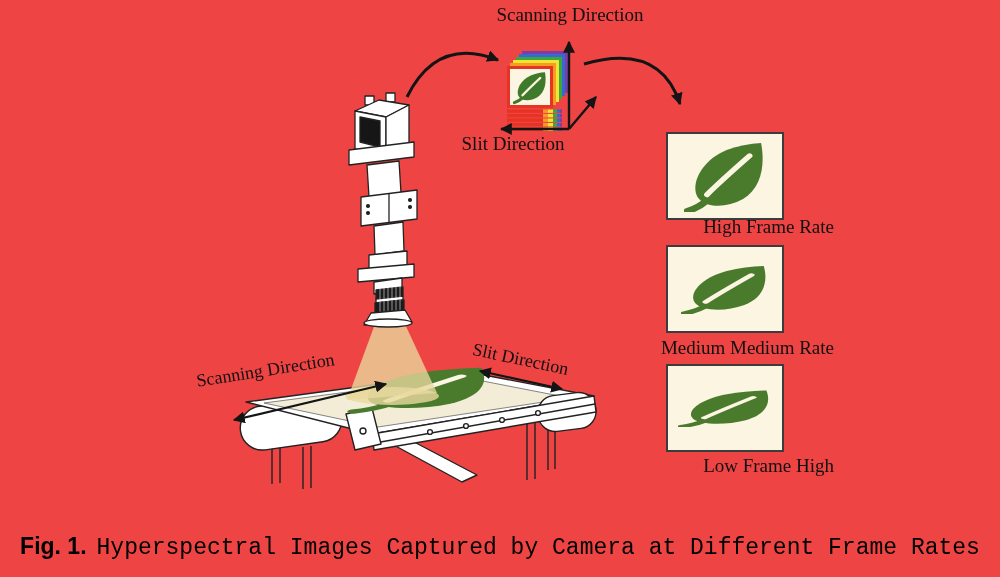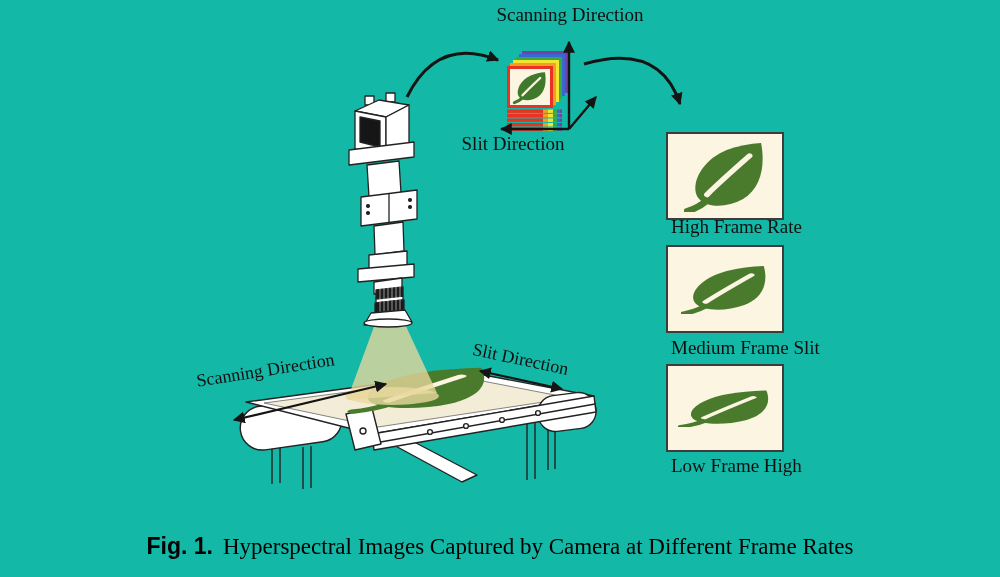--- a/index.html
+++ b/index.html
@@ -1,29 +1,29 @@
 <!DOCTYPE html>
 <html><head>
 <meta charset="utf-8">
 <style>
   html,body{margin:0;padding:0;background:#fff;}
-  #stage{position:relative;width:1000px;height:577px;background:#14b8a6;overflow:hidden;
+  #stage{position:relative;width:1000px;height:577px;background:#ef4444;overflow:hidden;
          font-family:"Liberation Serif", serif;color:#111;}
   #scene{position:absolute;left:0;top:0;}
   .lbl{position:absolute;font-size:19px;color:#101010;text-align:center;white-space:nowrap;}
   .lbl-rot-left{transform:rotate(-9deg);font-size:18px;}
   .lbl-rot-right{transform:rotate(12deg);font-size:18px;}
   .card{position:absolute;left:666px;width:114px;height:84px;background:#fbf5e1;
         border:2px solid #3c3c3c;display:flex;align-items:center;justify-content:center;}
-  .card-label{position:absolute;left:671px;width:180px;text-align:left;
+  .card-label{position:absolute;left:654px;width:180px;text-align:right;
               font-size:19px;color:#101010;white-space:nowrap;}
   .caption{position:absolute;top:533px;left:0;width:1000px;text-align:center;
            font-size:23px;color:#000;white-space:nowrap;}
   .caption .fig-label{font-family:"Liberation Sans", sans-serif;font-weight:bold;margin-right:10px;margin-top:48px;}
-  .caption .fig-text{font-family:Liberation Serif, serif;margin-top:16px;}
+  .caption .fig-text{font-family:Liberation Mono, monospace;margin-top:16px;}
 </style>
 </head>
 <body>
 
 <div id="stage">
 
   <svg id="scene" width="1000" height="577" viewBox="0 0 1000 577">
     <defs>
       <marker id="ah" viewBox="0 0 10 10" refX="9" refY="5" markerWidth="12" markerHeight="12" markerUnits="userSpaceOnUse" orient="auto-start-reverse">
         <path d="M0,0 L10,5 L0,10 z" fill="#141414"></path>
@@ -162,21 +162,21 @@
       <use href="#leaf-glyph" style="color:#4a7b2d"></use>
     </svg>
   </div>
   <div class="card-label" style="top:216px;">High Frame Rate</div>
 
   <div class="card" style="top:245px;">
     <svg width="88" height="50" viewBox="0 0 100 100" preserveAspectRatio="none">
       <use href="#leaf-glyph" style="color:#4a7b2d"></use>
     </svg>
   </div>
-  <div class="card-label" style="top:337px;">Medium Frame Slit</div>
+  <div class="card-label" style="top:337px;">Medium Medium Rate</div>
 
   <div class="card" style="top:364px;">
     <svg width="94" height="38" viewBox="0 0 100 100" preserveAspectRatio="none">
       <use href="#leaf-glyph" style="color:#4a7b2d"></use>
     </svg>
   </div>
   <div class="card-label" style="top:455px;">Low Frame High</div>
 
   <div class="caption">
     <span class="fig-label">Fig. 1.</span><span class="fig-text">Hyperspectral Images Captured by Camera at Different Frame Rates</span>

